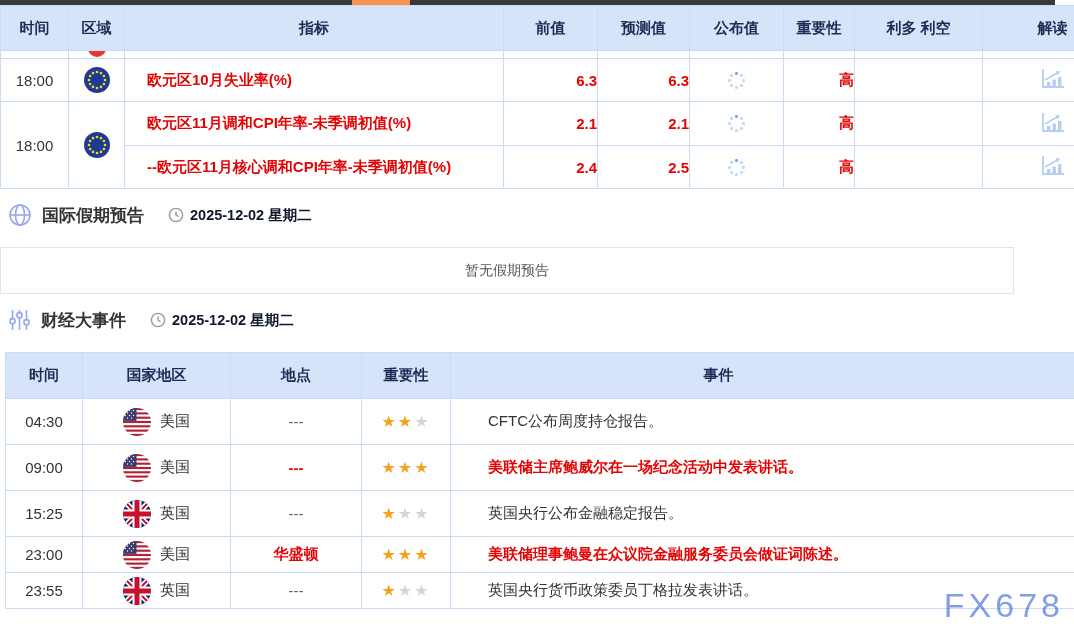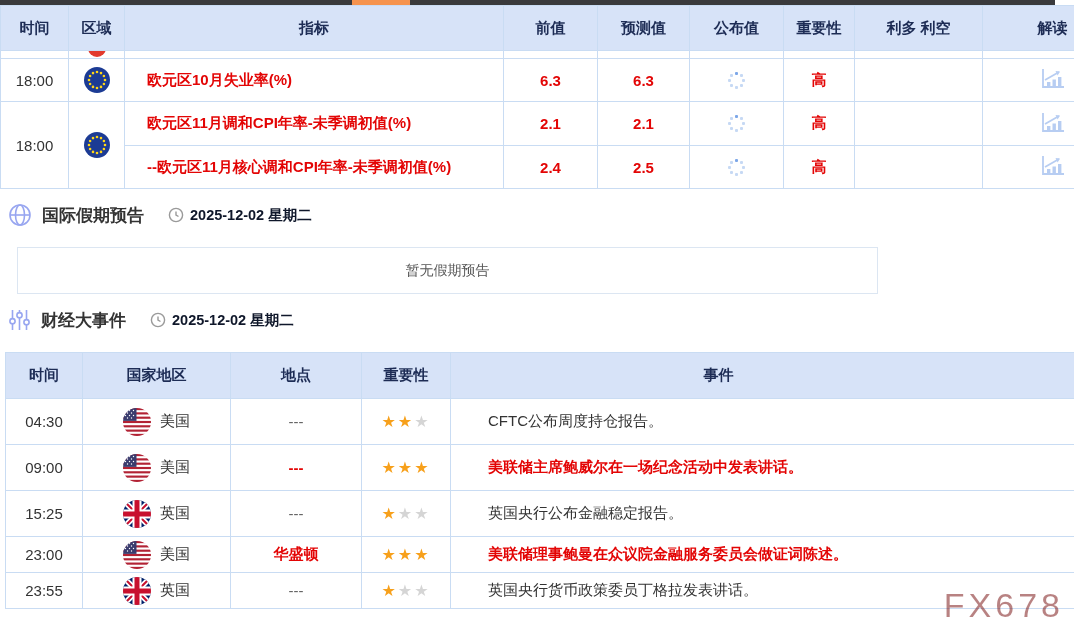--- a/index.html
+++ b/index.html
@@ -18,40 +18,40 @@
 
   
   .cal-wrap { position:absolute; top:5px; left:0; width:1074px; height:184px; overflow:hidden; }
   .cal-table { width:1122px; }
   .cal-table th { height:45px; }
   .cal-table .partial td { height:7px; padding:0; }
   .cal-table .r1 td { height:43px; }
   .cal-table .r2a td { height:44px; }
   .cal-table .r2b td { height:43px; }
   .cal-table td.ind { text-align:left; padding-left:22px; }
-  .red-b { color:#e30505; font-weight:bold; }
+  .red-b { color:#e30505; font-weight:bold;text-align:right; }
   .arc-clip { width:18px; height:7px; margin:0 auto; overflow:hidden; position:relative; }
   .arc-clip .arc { position:absolute; top:-12px; left:0; width:18px; height:18px; border-radius:50%; background:#e23a2e; }
 
   
   .spinner { position:relative; width:17px; height:17px; margin:0 auto; }
   .spinner i { position:absolute; width:3px; height:3px; border-radius:1px; background:#c6d9f4; }
   .spinner i:nth-child(1){left:7px;top:0;} .spinner i:nth-child(2){left:12px;top:2px;}
   .spinner i:nth-child(3){left:14px;top:7px;} .spinner i:nth-child(4){left:12px;top:12px;}
   .spinner i:nth-child(5){left:7px;top:14px;} .spinner i:nth-child(6){left:2px;top:12px;}
   .spinner i:nth-child(7){left:0;top:7px;} .spinner i:nth-child(8){left:2px;top:2px;}
   .spinner i.hot { background:#7da7e8; }
 
   
   .section-head { position:absolute; left:8px; display:flex; align-items:center; }
   .section-head .title { margin-left:10px; font-size:17px; font-weight:bold; color:#333; }
   .section-head .when { margin-left:24px; display:flex; align-items:center; }
   .section-head .date { margin-left:6px; font-size:14.5px; font-weight:bold; color:#0f172a; }
 
-  .empty-box { position:absolute; top:247px; left:17px; width:861px; height:47px;
+  .empty-box { position:absolute; top:247px; left:0; width:1014px; height:47px;
     border:1px solid #dce6f2; display:flex; align-items:center; justify-content:center;
     font-size:14px; color:#555; }
 
   
   .ev-wrap { position:absolute; top:352px; left:5px; width:1069px; overflow:hidden; }
   .ev-table { width:1117px; }
   .ev-table th { height:46px; }
   .ev-table th.th-event { padding-right:136px; }
   .ev-table td { height:46px; }
   .ev-table tr.h45 td { height:36px; }
@@ -59,21 +59,21 @@
   .ev-table tr.hl td.ev, .ev-table tr.hl td.loc { color:#e30505; font-weight:bold; }
   .country-cell { display:flex; align-items:center; justify-content:center; gap:9px; }
   .dashes { color:#666; }
   .stars { font-size:16px; letter-spacing:2px; }
   .stars .on { color:#f7a01b; }
   .stars .off { color:#d5d5d5; }
 
   .flag { display:inline-block; vertical-align:middle; }
 
   .watermark { position:absolute; top:586px; right:10px; font-size:34px; letter-spacing:4px;
-    color:#7f1d1d; opacity:0.55; font-family:"Liberation Sans",sans-serif; }
+    color:#1d4ed8; opacity:0.55; font-family:"Liberation Sans",sans-serif; }
 
   .chart-icon-btn { display:inline-block; width:27px; height:23px; cursor:pointer; }
 </style>
 </head>
 <body>
 
 <div class="hscroll">
   <div class="thumb"></div>
 </div>
 

